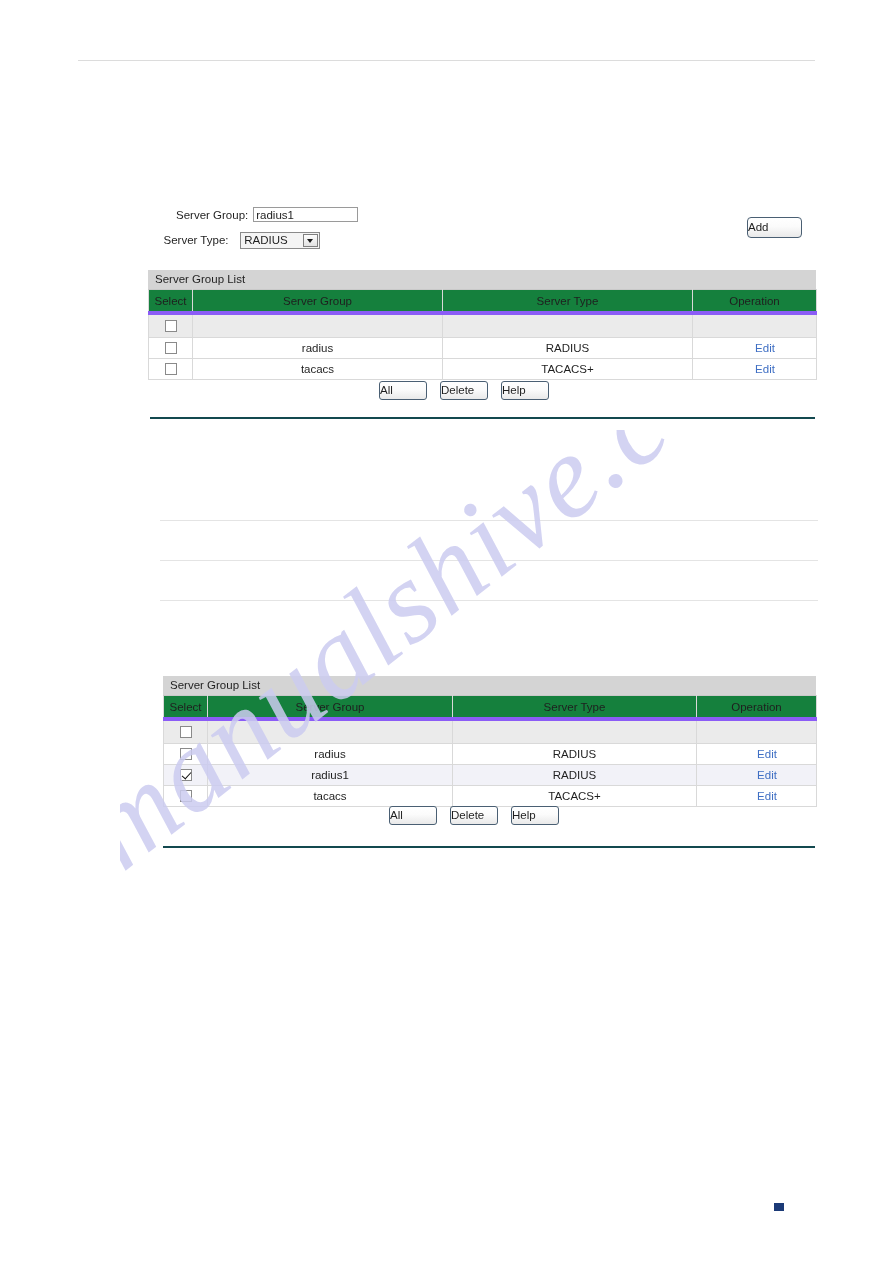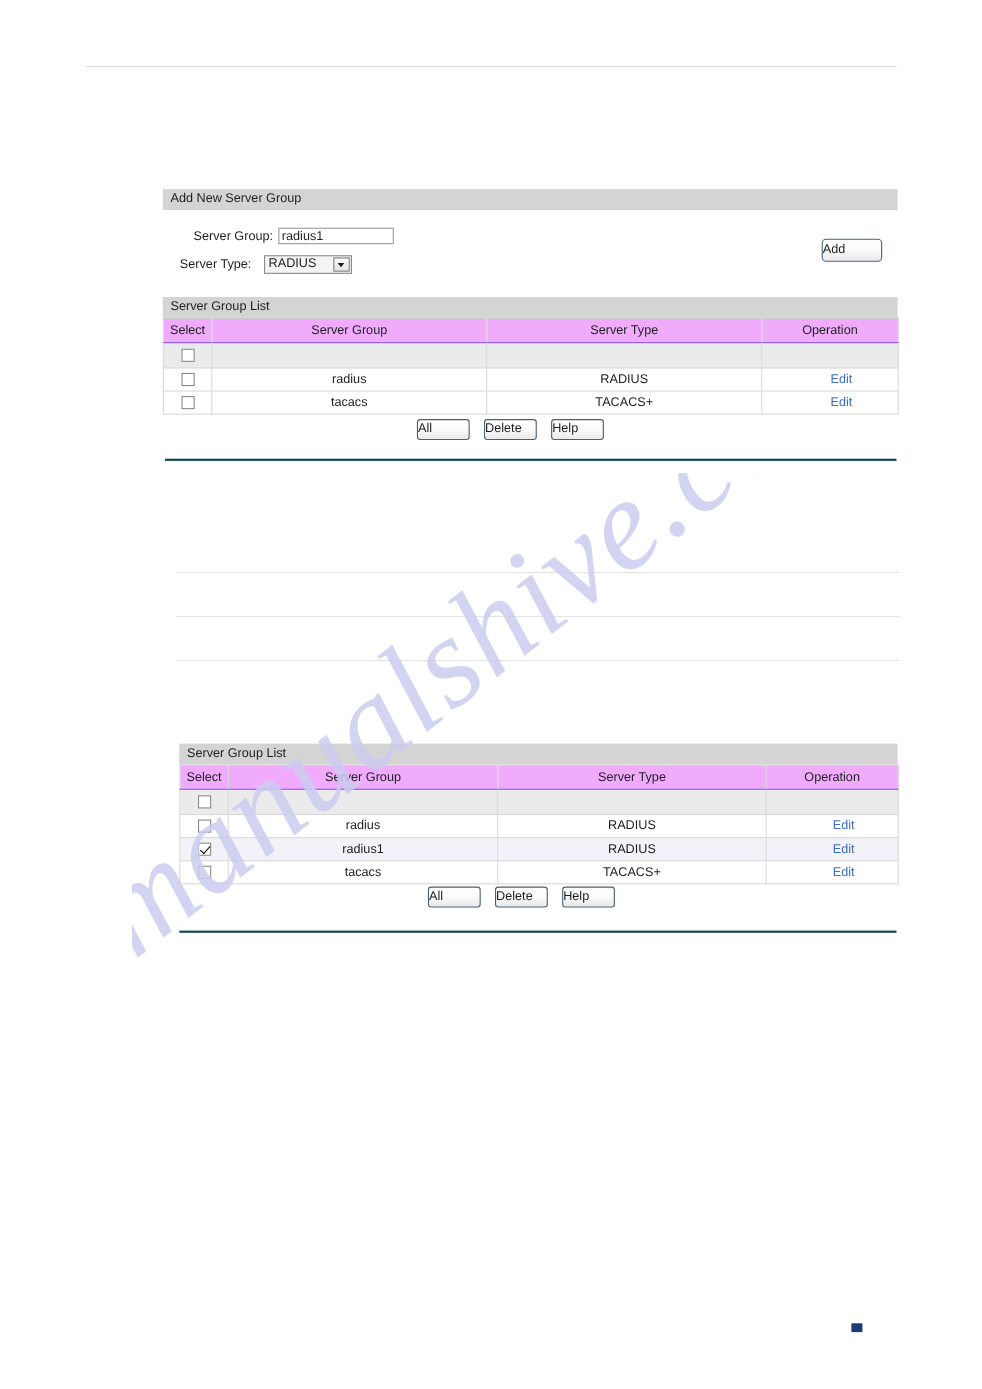--- a/index.html
+++ b/index.html
@@ -81,24 +81,24 @@
   table.grid th,
   table.grid td {
     border: 1px solid #d9d9d9;
     padding: 0;
     height: 20px;
     text-align: center;
     font-weight: normal;
     vertical-align: middle;
   }
   table.grid thead th {
-    background: #f0abfc;
+    background: #15803d;
     height: 21px;
     border-top: 1px solid #c9c9c9;
-    border-bottom: 1px solid #8b5cf6;
+    border-bottom: 4px solid #8b5cf6;
   }
   table.grid tr.blank-row td {
     background: #ebebeb;
     height: 22px;
   }
   table.grid tr.row td {
     background: #ffffff;
     height: 20px;
   }
   table.grid tr.row.alt td {
@@ -249,21 +249,20 @@
 <body>
 
 <div id="page">
 
   <div class="top-rule"></div>
 
   <div class="watermark">
     <span>manualshive.com</span>
   </div>
 
-  <div class="panel-title" style="left:148px; top:172px; width:668px; height:19px;">Add New Server Group</div>
 
   <div class="form-row" style="left:176px; top:207px;">
     <span class="form-label" style="width:72px;">Server Group:</span>
     <input class="text-field" style="width: 105px; margin-left: 2px;" value="radius1">
   </div>
 
   <div class="form-row" style="left:160px; top:232px;">
     <span class="form-label" style="width:72px;">Server Type:</span>
     <span class="select-box" style="width:80px; margin-left:5px;">
       <span class="sel-text">RADIUS</span>

